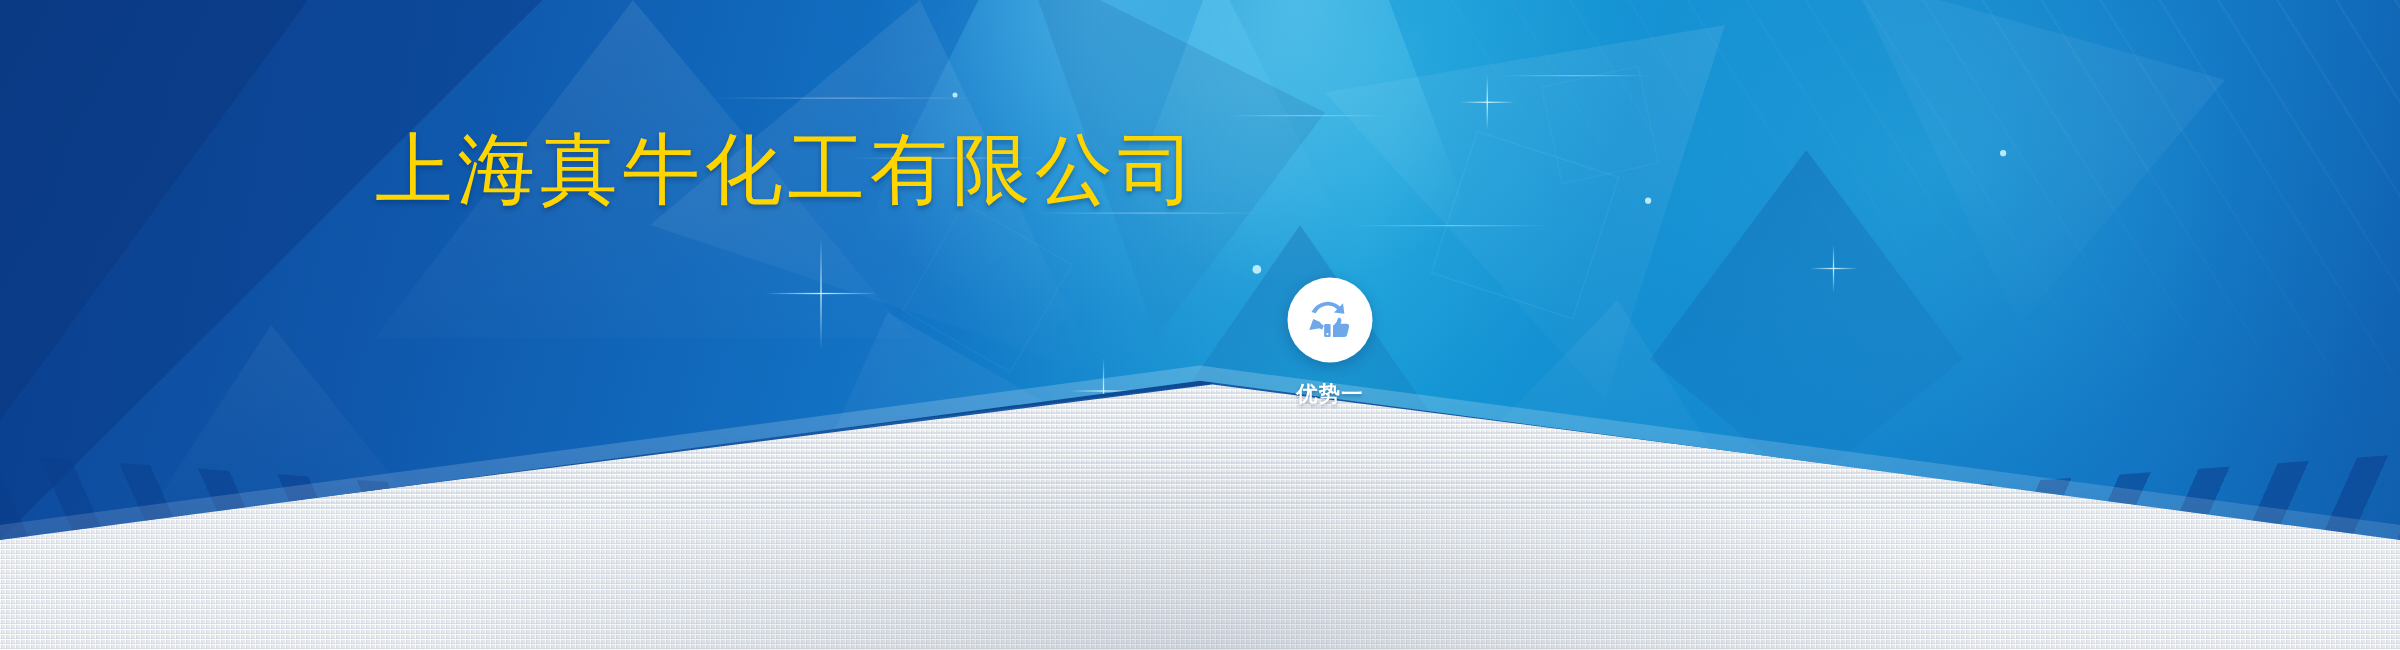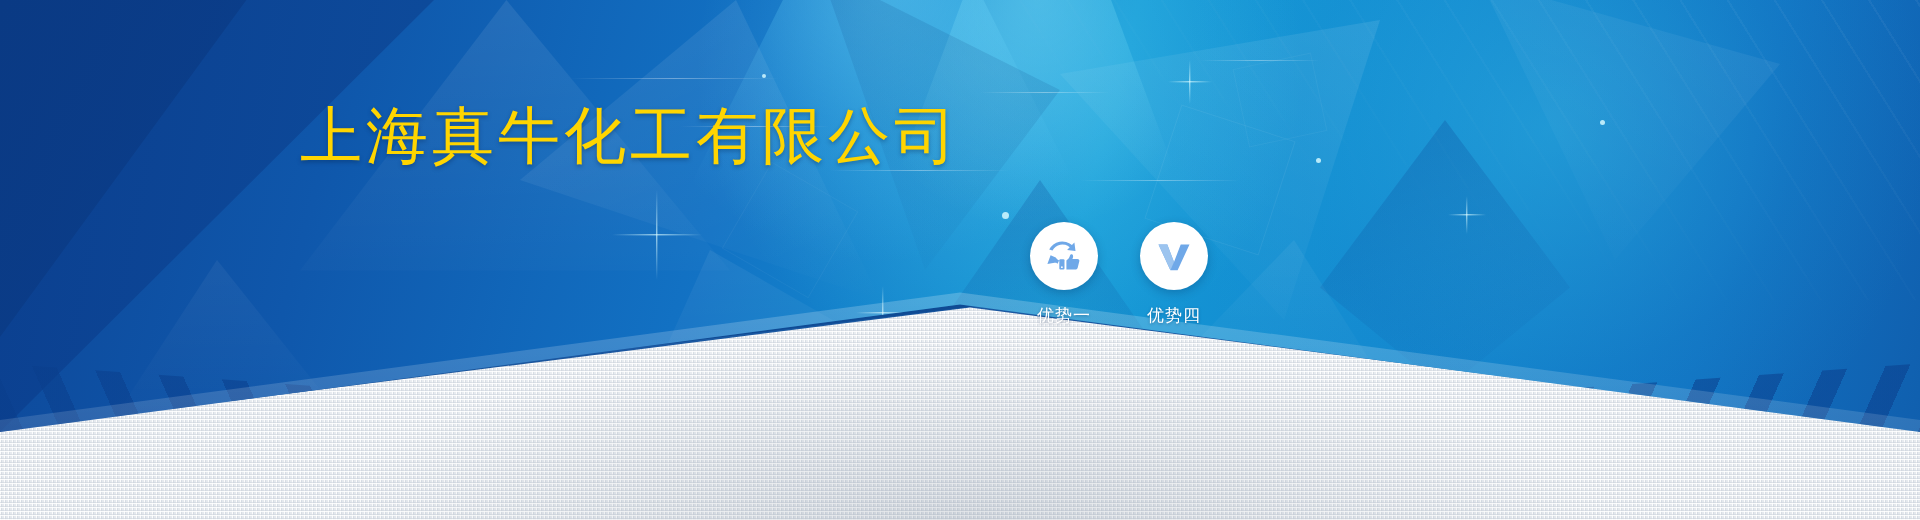--- a/index.html
+++ b/index.html
@@ -211,21 +211,21 @@
     position:absolute; left:372px; top:196px;
     font-size:22px; letter-spacing:2px; font-weight:400;
     color:#ffffff;
     text-shadow: 0 1px 3px rgba(0,30,70,.30);
     white-space:nowrap;
   }
 
   
   .features {
     position:absolute; left:1030px; top:222px;
-    display:flex; gap:42px; align-items:flex-start;
+    display:flex; gap:32px; align-items:flex-start;font-weight:bold;
   }
   .feature { width:68px; display:flex; flex-direction:column; align-items:center; }
   .feature-circle {
     width:68px; height:68px; border-radius:50%;
     background:#ffffff;
     box-shadow:0 3px 10px rgba(0,30,80,.25);
     display:flex; align-items:center; justify-content:center;
   }
   .feature-circle svg { display:block; }
   .feature-label {
@@ -312,26 +312,15 @@
               <path d="M22.4 24.6c1.4-1.1 3.3-3.1 3.5-4.8.2-1.5 1.3-1.9 2.2-1.5.9.4 1.2 1.5.9 3-.2.9-.6 1.7-.6 1.7h5.1c1.3 0 2.1 1.1 1.8 2.3l-1.6 6.5c-.3 1.1-1.2 1.8-2.3 1.8h-9z"></path>
             </g>
           </svg>
         </span>
       </div>
       <div class="feature-label">优势一</div>
     </div>
 
 
 
-    <div class="feature">
-      <div class="feature-circle">
-        <span>
-          <svg width="40" height="40" viewBox="0 0 40 40" aria-hidden="true">
-            <path d="M4.5 8.5h8.8L20 26.1 26.7 8.5h8.8L23.6 34.2h-7.2z" fill="#6fa8e8"></path>
-            <path d="M4.5 8.5h8.8L20 26.1 16.4 34.2z" fill="#9cc4ef"></path>
-          </svg>
-        </span>
-      </div>
-      <div class="feature-label">优势四</div>
-    </div>
 
   </div>
 </div>
 
 </body></html>

